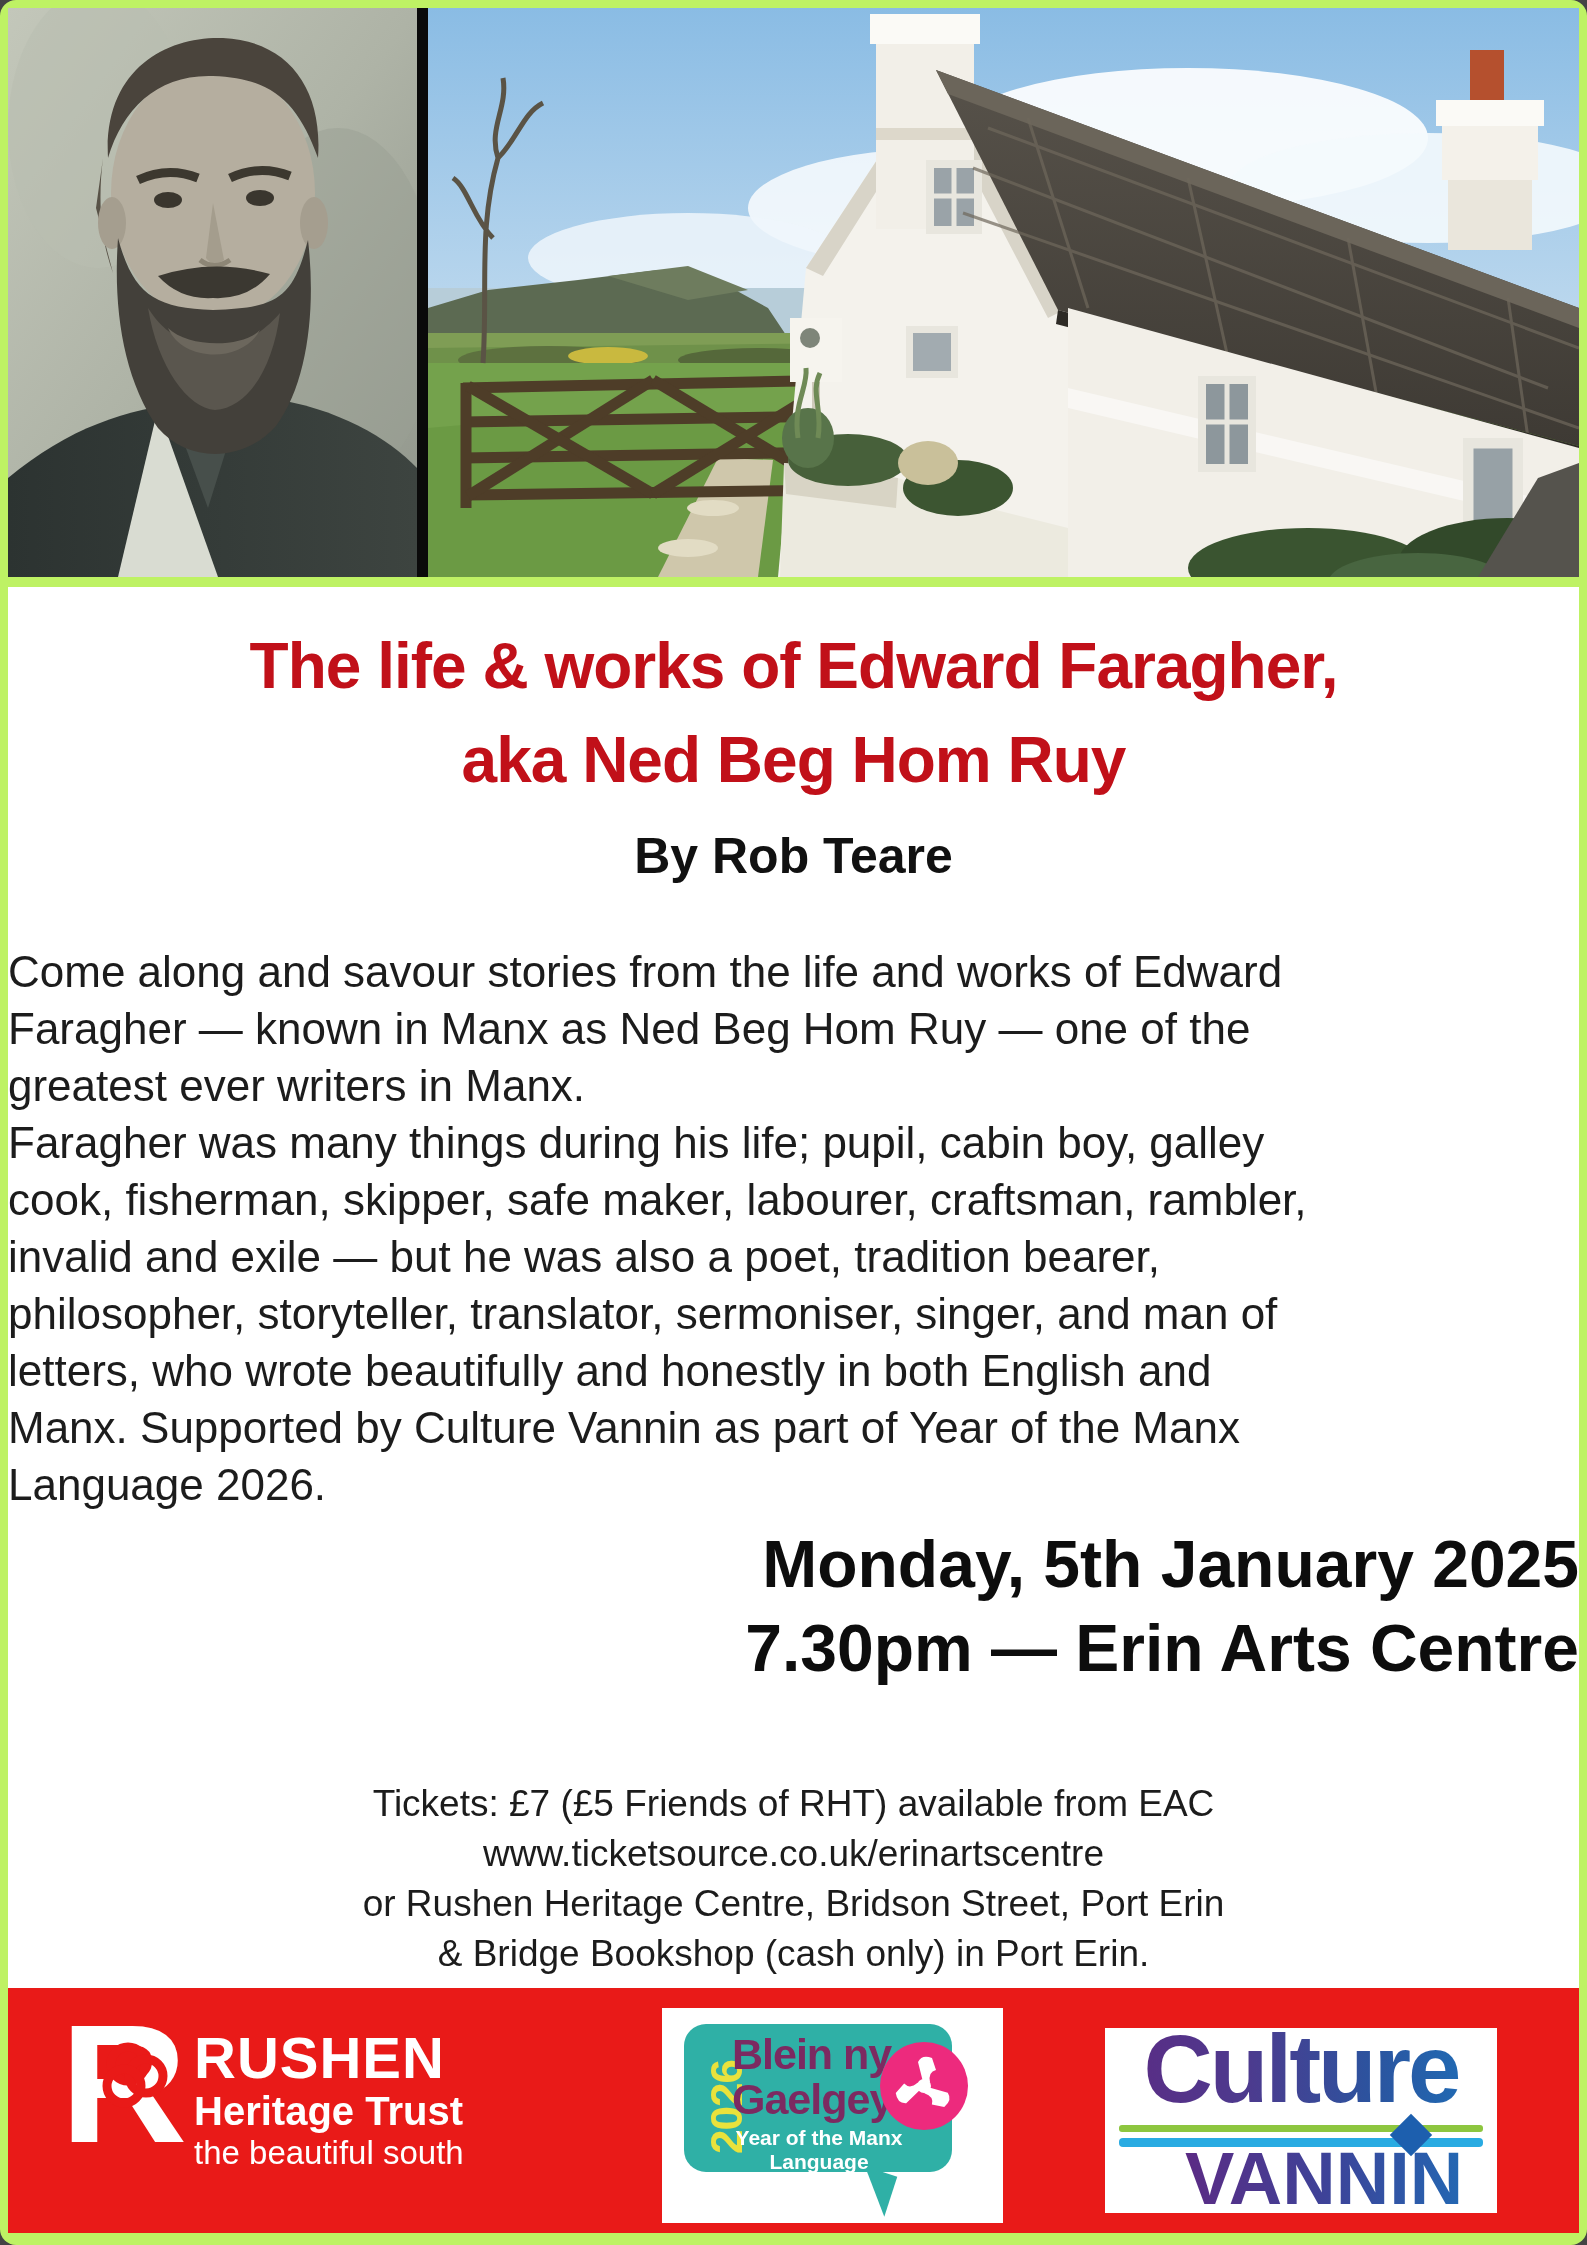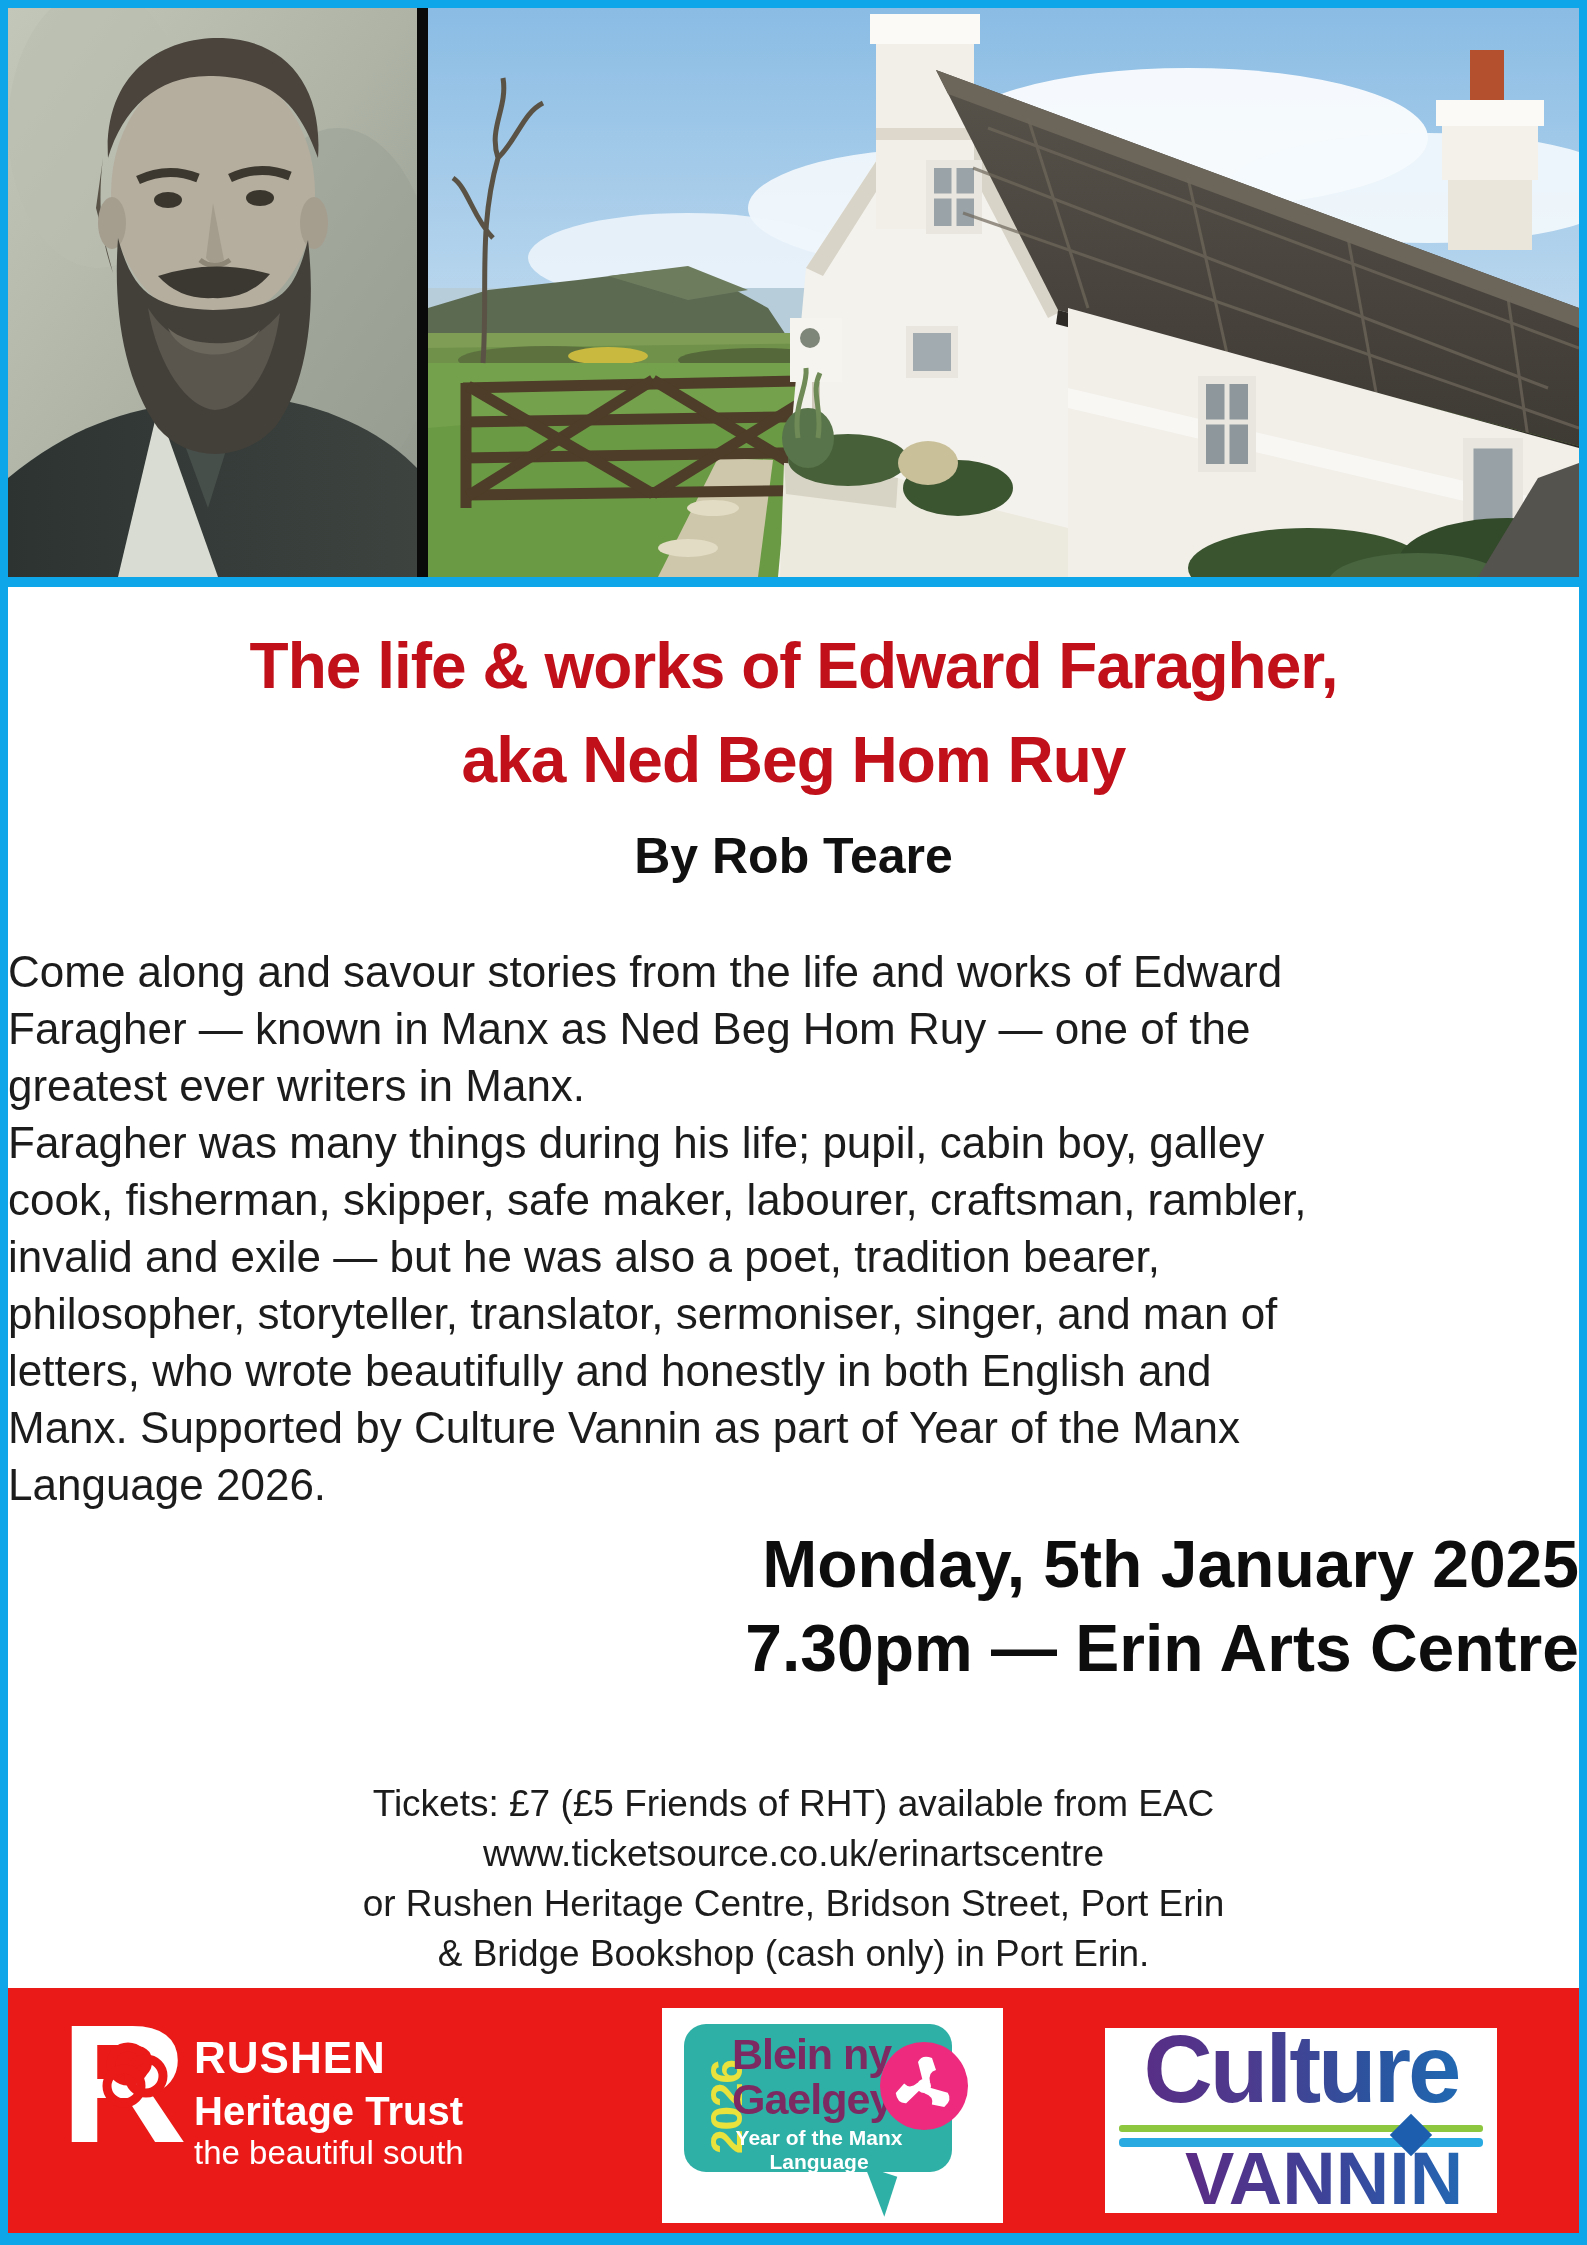--- a/index.html
+++ b/index.html
@@ -1,22 +1,23 @@
 <!DOCTYPE html>
 <html><head>
 <meta charset="utf-8">
 <style>
   html,body{margin:0;padding:0;background:#444;}
   .poster{
     position:relative;
     width:1587px;height:2245px;
-    background:#0ea5e9;
+    background:#bef264;
     font-family:"Liberation Sans", sans-serif;
     overflow:hidden;
     margin:0 auto;
+    border-radius:16px;
   }
   
   .photos{position:absolute;left:8px;top:8px;width:1571px;height:569px;background:#0a0a0a;display:flex;}
   .photo-portrait{width:409px;height:569px;flex:none;}
   .photo-gap{width:11px;flex:none;background:#0a0a0a;}
   .photo-cottage{flex:1;height:569px;}
   .photos svg{display:block;width:100%;height:100%;}
   
   .content{position:absolute;left:8px;top:587px;width:1571px;height:1401px;background:#ffffff;}
   .title{
@@ -48,21 +49,21 @@
   
   .rushen{position:absolute;left:52px;top:40px;width:420px;height:170px;display:flex;align-items:flex-start;}
   .rushen-r{position:relative;width:120px;height:168px;flex:none;}
   .rushen-r .rglyph{
     position:absolute;left:0;top:-28px;
     font-size:168px;font-weight:bold;color:#ffffff;line-height:168px;
     transform:scaleX(1.05);transform-origin:left top;
   }
   .rushen-r svg{position:absolute;left:34px;top:6px;}
   .rushen-text{margin-left:14px;color:#ffffff;}
-  .rushen-name{font-size:44px;font-weight:bold;letter-spacing:1px;line-height:60px;}
+  .rushen-name{font-size:58px;font-weight:bold;letter-spacing:1px;line-height:60px;}
   .rushen-sub1{font-size:40px;line-height:46px;font-weight:bold;}
   .rushen-sub2{font-size:33px;line-height:38px;font-weight:normal;}
   
   .manx{position:absolute;left:654px;top:20px;width:341px;height:215px;background:#ffffff;}
   .manx-bubble{
     position:absolute;left:22px;top:16px;width:268px;height:148px;
     background:#2fb0a6;border-radius:22px;
   }
   .manx-tail{
     position:absolute;left:180px;top:160px;width:0;height:0;

